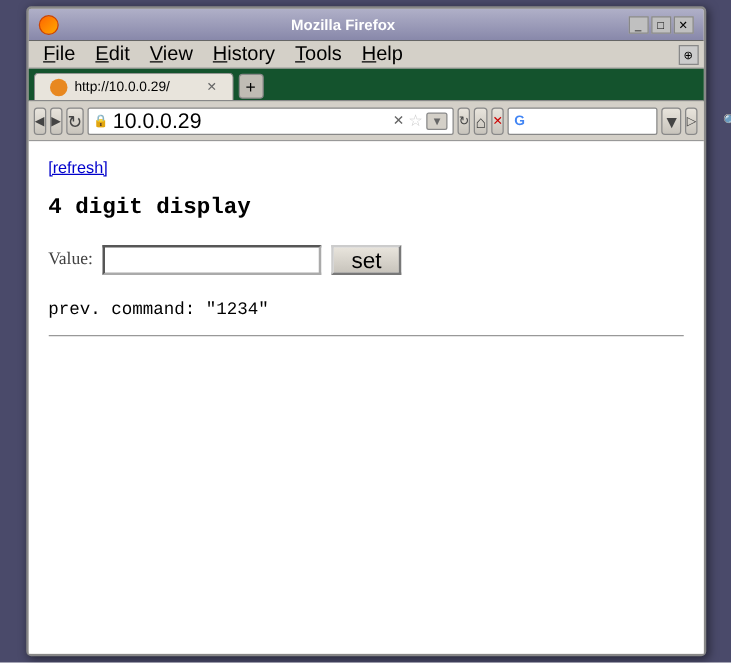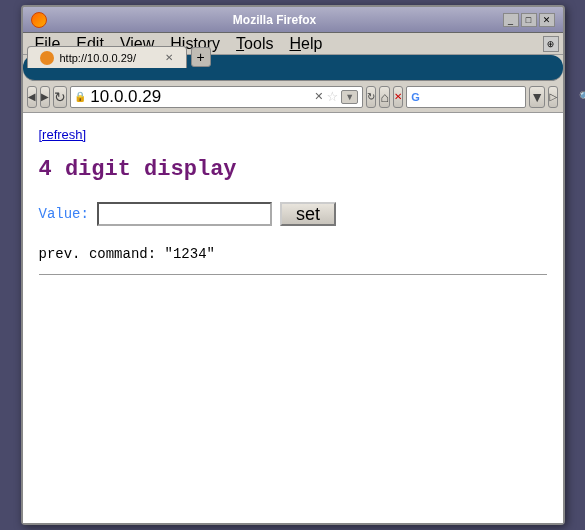--- a/index.html
+++ b/index.html
@@ -86,27 +86,26 @@
       cursor: pointer;
       white-space: nowrap;
     }
 
     .menu-item span {
       text-decoration: underline;
     }
 
     
     .tab-bar {
-      background: #0c4a6e;
+      background: #14532d;
       height: 26px;
       display: flex;
       align-items: flex-end;
-      padding: 12px 4px;
+      padding: 0 4px;
       border-bottom: 1px solid #888;
-      border-radius: 12px;
     }
 
     .tab {
       background: #e8e4dc;
       border: 1px solid #888;
       border-bottom: none;
       border-radius: 4px 4px 0 0;
       padding: 2px 12px;
       font-size: 11px;
       display: flex;
@@ -261,37 +260,37 @@
       color: #0000cc;
       font-size: 13px;
       cursor: pointer;
       text-decoration: underline;
       display: inline-block;
       margin-bottom: 15px;
     }
 
     .page-title {
       font-family: 'Courier New', monospace;
-      font-size: 22px;
+      font-size: 18px;
       font-weight: bold;
-      color: #701a75;
+      color: #000000;
       margin-bottom: 20px;
     }
 
     .form-row {
       display: flex;
       align-items: center;
       gap: 8px;
       margin-bottom: 20px;
     }
 
     .form-label {
-      font-family: Liberation Mono, monospace;
-      font-size: 14px;
-      color: #3b82f6;
+      font-family: Liberation Serif, serif;
+      font-size: 14px;
+      color: #404040;
     }
 
     .value-input {
       width: 175px;
       height: 24px;
       border: 2px inset #aaa;
       background: #fff;
       font-size: 13px;
       padding: 2px 4px;
       outline: none;

